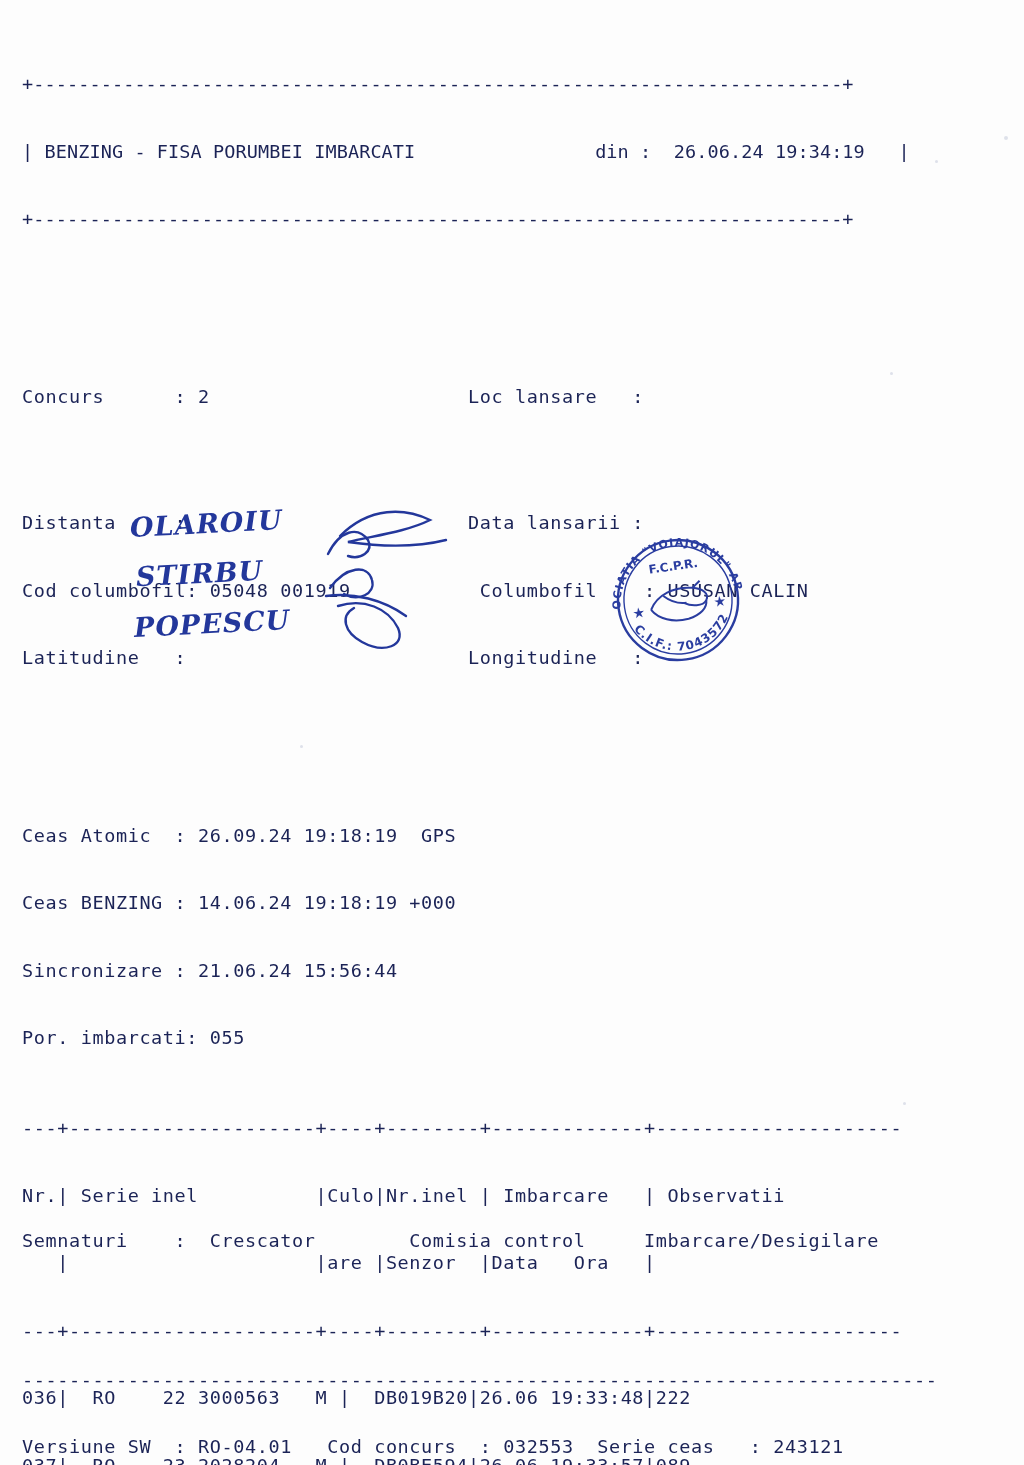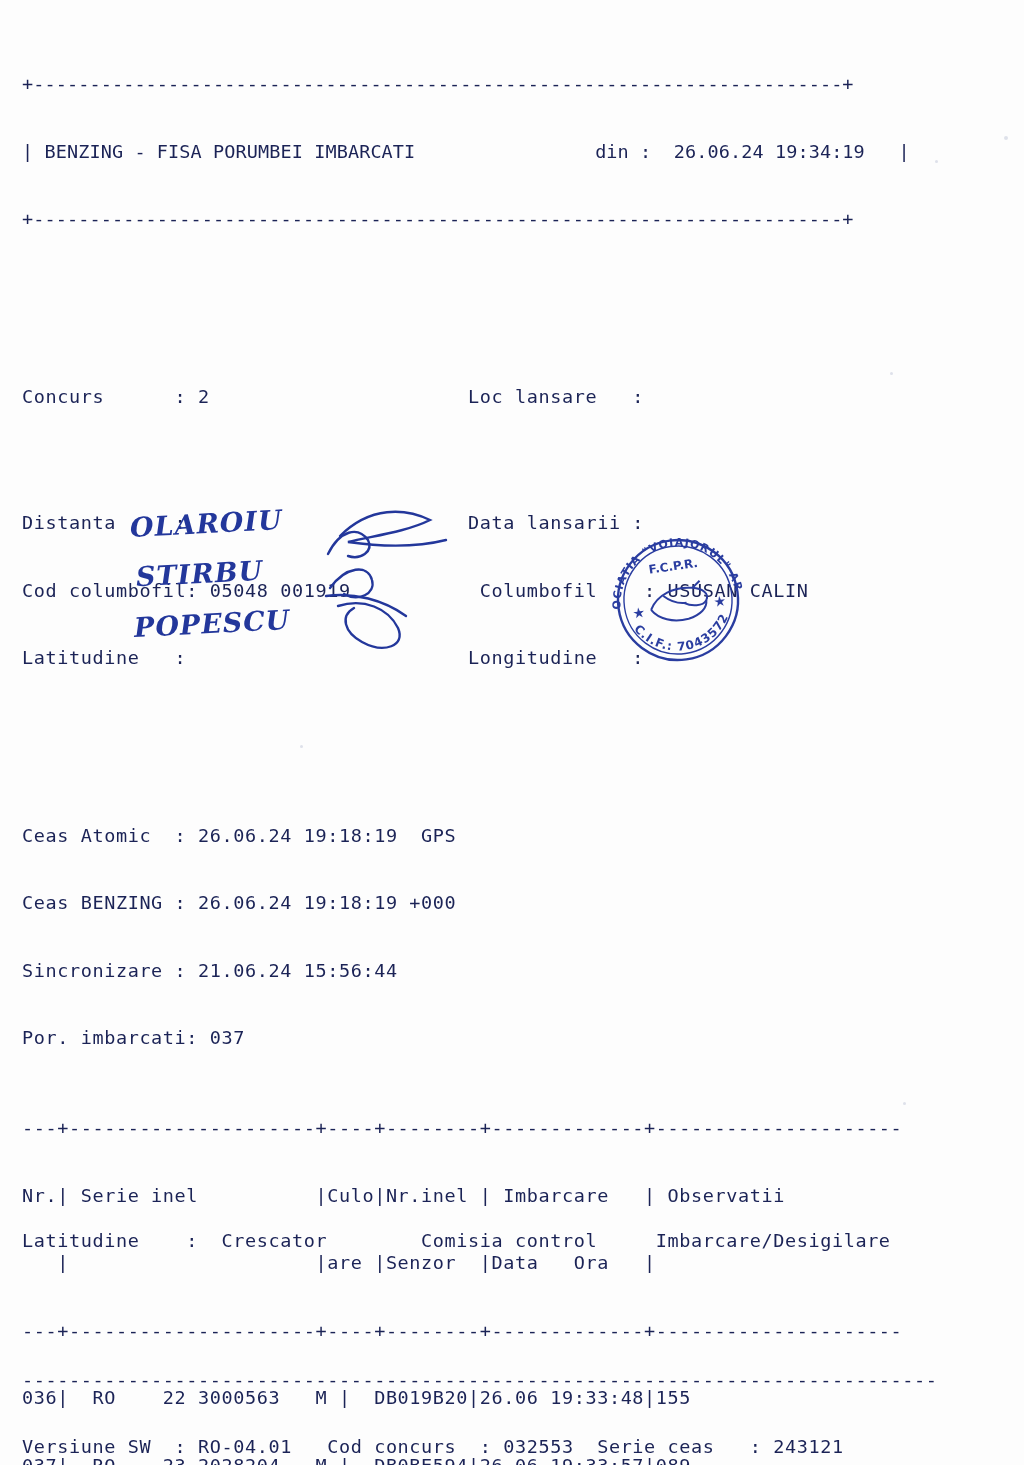--- a/index.html
+++ b/index.html
@@ -103,30 +103,30 @@
     <div class="gap-m"></div>
 
     <div class="row">Concurs      : 2                      Loc lansare   :</div>
     <div class="gap-s"></div>
     <div class="row">Distanta     :                        Data lansarii :</div>
     <div class="row">Cod columbofil: 05048 001919           Columbofil    : USUSAN CALIN</div>
     <div class="row">Latitudine   :                        Longitudine   :</div>
 
     <div class="gap-m"></div>
 
-    <div class="row">Ceas Atomic  : 26.06.24 19:18:19  GPS</div>
-    <div class="row">Ceas BENZING : 26.06.24 19:18:19 +000</div>
+    <div class="row">Ceas Atomic  : 26.09.24 19:18:19  GPS</div>
+    <div class="row">Ceas BENZING : 14.06.24 19:18:19 +000</div>
     <div class="row">Sincronizare : 21.06.24 15:56:44</div>
-    <div class="row">Por. imbarcati: 037</div>
+    <div class="row">Por. imbarcati: 055</div>
 
     <div class="row">---+---------------------+----+--------+-------------+---------------------</div>
     <div class="row">Nr.| Serie inel          |Culo|Nr.inel | Imbarcare   | Observatii</div>
     <div class="row">   |                     |are |Senzor  |Data   Ora   |</div>
     <div class="row">---+---------------------+----+--------+-------------+---------------------</div>
-    <div class="row">036|  RO    22 3000563   M |  DB019B20|26.06 19:33:48|155</div>
+    <div class="row">036|  RO    22 3000563   M |  DB019B20|26.06 19:33:48|222</div>
     <div class="row">037|  RO    23 2028204   M |  DB0BE594|26.06 19:33:57|089</div>
     
   </div>
 
   <div class="signatures">
     <span class="sig-name n1">OLAROIU</span>
     <span class="sig-name n2">STIRBU</span>
     <span class="sig-name n3">POPESCU</span>
 
     <svg class="scribble" width="230" height="180" viewBox="0 0 230 180">
@@ -160,21 +160,21 @@
       <g fill="none" stroke="#2a3da0" stroke-width="2">
         <path d="M52 86 C60 72, 78 66, 96 70 C106 72, 112 78, 108 84 C104 90, 92 88, 86 84"></path>
         <path d="M52 86 C58 96, 72 102, 88 100 C100 98, 108 92, 108 84"></path>
         <path d="M66 74 C72 80, 78 84, 88 84"></path>
         <path d="M96 70 L104 64"></path>
       </g>
     </g>
   </svg>
 
   <div class="footer-zone">
-    <div class="row">Latitudine    :  Crescator        Comisia control     Imbarcare/Desigilare</div>
+    <div class="row">Semnaturi    :  Crescator        Comisia control     Imbarcare/Desigilare</div>
     <div class="gap-l"></div>
     <div class="row">------------------------------------------------------------------------------</div>
     <div class="row">Versiune SW  : RO-04.01   Cod concurs  : 032553  Serie ceas   : 243121</div>
     
     
   </div>
 
   <div class="speck" style="left:1004px; top:136px; width:4px; height:4px;"></div>
   <div class="speck" style="left:935px; top:160px; width:3px; height:3px;"></div>
   <div class="speck" style="left:890px; top:372px; width:3px; height:3px;"></div>

